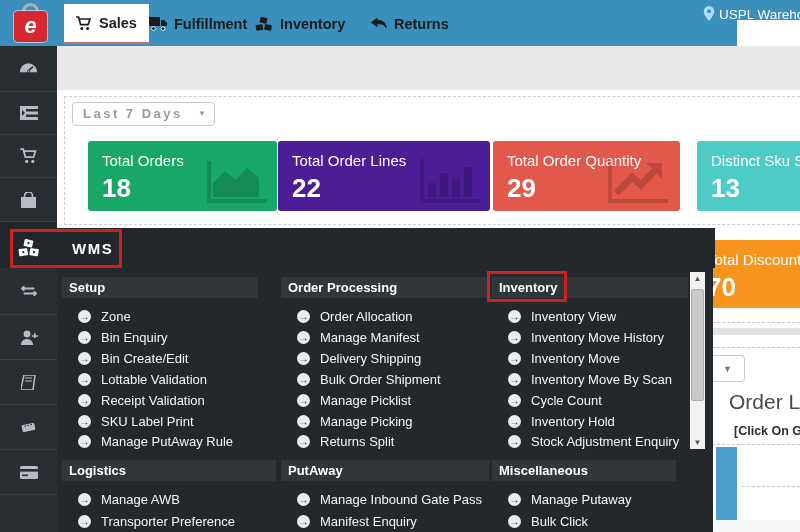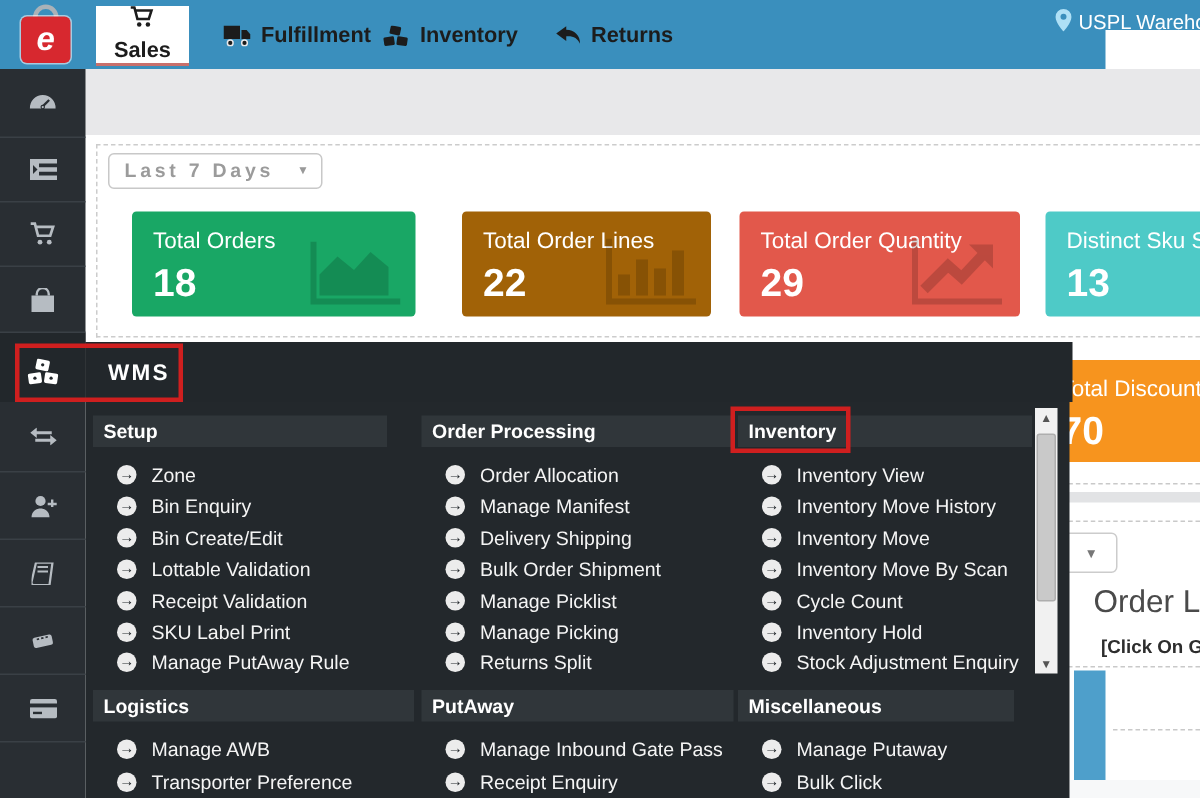--- a/index.html
+++ b/index.html
@@ -21,21 +21,21 @@
   .loc svg { vertical-align:-2px; margin-right:4px; }
   .won-btn { left:627px; top:20px; width:110px; height:26px; background:#27759f; border-radius:4px 0 0 4px;
              color:#fff; font-size:13.5px; line-height:26px; text-align:center; white-space:nowrap; }
   .won-btn .caret { font-size:9px; margin-left:6px; }
   .search-input { left:737px; top:20px; width:63px; height:26px; background:#fff; border:none; outline:none; padding:0 6px; font-size:13px; }
 
   
   .tabbar { left:0; top:46px; width:800px; height:44px; background:#e8e8ea; }
   .tab { position:absolute; top:4px; height:40px; display:flex; align-items:center; gap:7px;
          font-size:14.5px; font-weight:bold; color:#1c1c1c; padding:0 12px; white-space:nowrap; }
-  .tab.active { background:#fff; border-bottom:2px solid #c9706c;flex-direction:column; }
+  .tab.active { background:#fff; border-bottom:2px solid #c9706c; }
   .tab svg { flex:0 0 auto; }
 
   
   .dash-panel { left:64px; top:96px; width:736px; height:129px;
                 border:1px dashed #cccccc; border-right:none; }
   .range-select { left:72px; top:102px; width:143px; height:24px; background:#fff; border:1px solid #c8c8c8;
                   border-radius:4px; color:#9b9b9b; font-weight:bold; font-size:13px; letter-spacing:2.5px;
                   line-height:22px; padding-left:10px; white-space:nowrap; }
   .range-select .caret { position:absolute; right:8px; top:0; font-size:8px; letter-spacing:0; color:#999; line-height:22px; }
 
@@ -144,21 +144,21 @@
   </div>
 
   <div class="abs kpi" style="left:88px;top:141px;width:189px;background:#19a765;">
     <span class="lbl">Total Orders</span>
     <span class="val">18</span>
     <svg width="64" height="44" viewBox="0 0 64 44">
         <path d="M6 0v40h58" stroke="#000" stroke-width="4" fill="none"></path>
         <path d="M10 36V22l12-12 11 9 11-12 12 10v19z" fill="#000"></path>
       </svg>
   </div>
-  <div class="abs kpi" style="left:308px;top:141px;width:166px;background:#a16207;">
+  <div class="abs kpi" style="left:278px;top:141px;width:212px;background:#4c1d95;">
     <span class="lbl">Total Order Lines</span>
     <span class="val">22</span>
     <svg width="62" height="46" viewBox="0 0 62 46">
         <path d="M4 0v42h58" stroke="#000" stroke-width="4" fill="none"></path>
         <rect x="10" y="24" width="8" height="14" fill="#000"></rect>
         <rect x="22" y="14" width="8" height="24" fill="#000"></rect>
         <rect x="34" y="20" width="8" height="18" fill="#000"></rect>
         <rect x="46" y="8" width="8" height="30" fill="#000"></rect>
       </svg>
   </div>
@@ -379,21 +379,21 @@
   <div class="mi" style="left:62px;top:511px;">
       <span class="mico">→</span>
       <span class="mit">Transporter Preference</span>
     </div>
   <div class="mi" style="left:281px;top:489px;">
       <span class="mico">→</span>
       <span class="mit">Manage Inbound Gate Pass</span>
     </div>
   <div class="mi" style="left:281px;top:511px;">
       <span class="mico">→</span>
-      <span class="mit">Receipt Enquiry</span>
+      <span class="mit">Manifest Enquiry</span>
     </div>
   <div class="mi" style="left:492px;top:489px;">
       <span class="mico">→</span>
       <span class="mit">Manage Putaway</span>
     </div>
   <div class="mi" style="left:492px;top:511px;">
       <span class="mico">→</span>
       <span class="mit">Bulk Click</span>
     </div>
 

